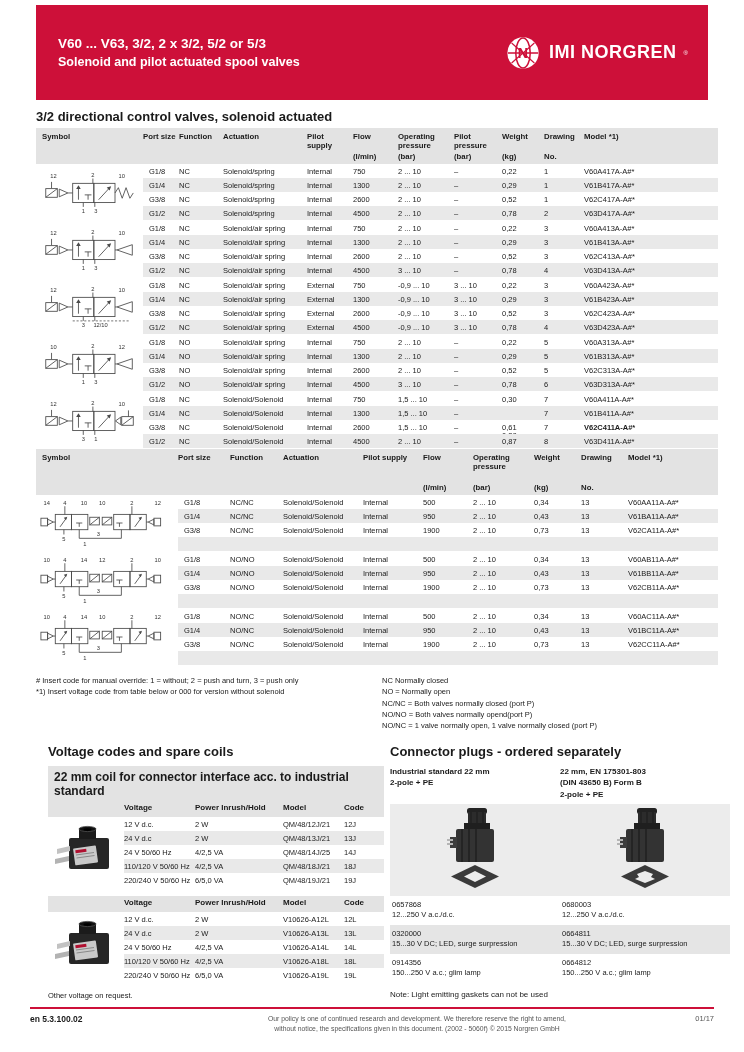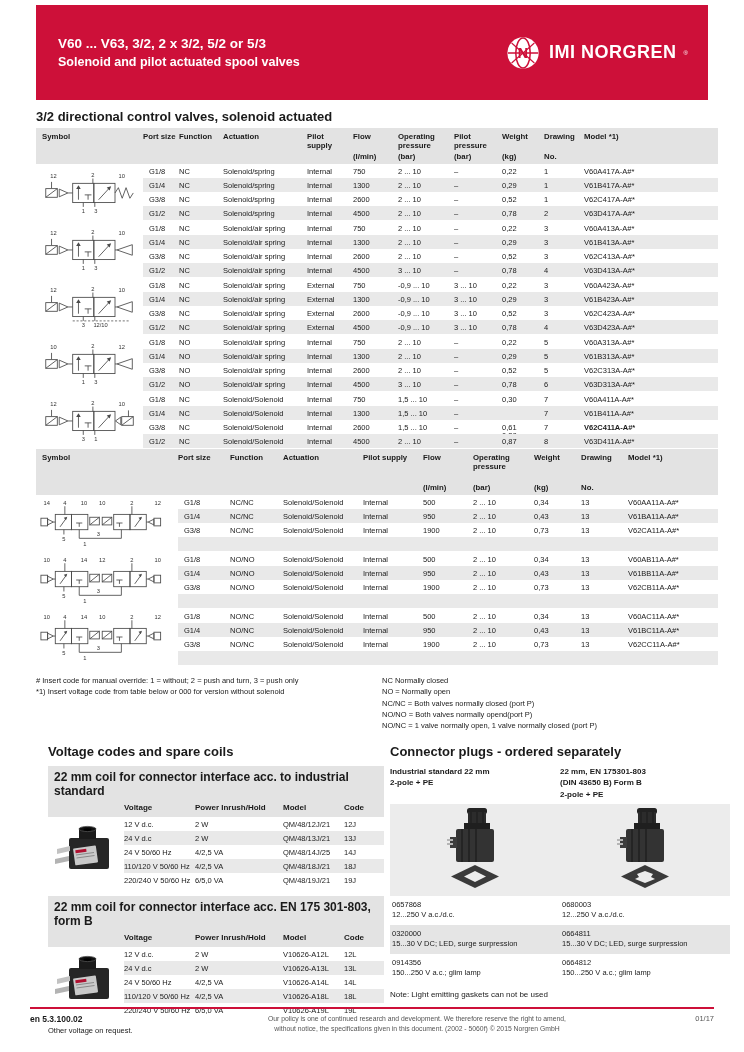--- a/index.html
+++ b/index.html
@@ -874,21 +874,20 @@
               <div class="vt-tr">
                 <div class="vt-td" style="width: 71px;">220/240 V 50/60 Hz</div>
                 <div class="vt-td" style="width: 88px;">6/5,0 VA</div>
                 <div class="vt-td" style="width: 61px;">QM/48/19J/21</div>
                 <div class="vt-td" style="width: 40px;">19J</div>
               </div>
             </div>
           </div>
         </div>
       <div class="volt-table" id="vt1">
-          <div class="vt-title">22 mm coil for connector interface acc. EN 175 301-803, form B</div>
           <div class="vt-head">
             <div class="vt-td" style="width: 76px;"></div>
             <div class="vt-td" style="width: 71px;">Voltage</div>
             <div class="vt-td" style="width: 88px;">Power Inrush/Hold</div>
             <div class="vt-td" style="width: 61px;">Model</div>
             <div class="vt-td" style="width: 40px;">Code</div>
           </div>
           <div class="vt-body">
             <div class="vt-img">
               <svg width="66" height="54" viewBox="0 0 66 54">

